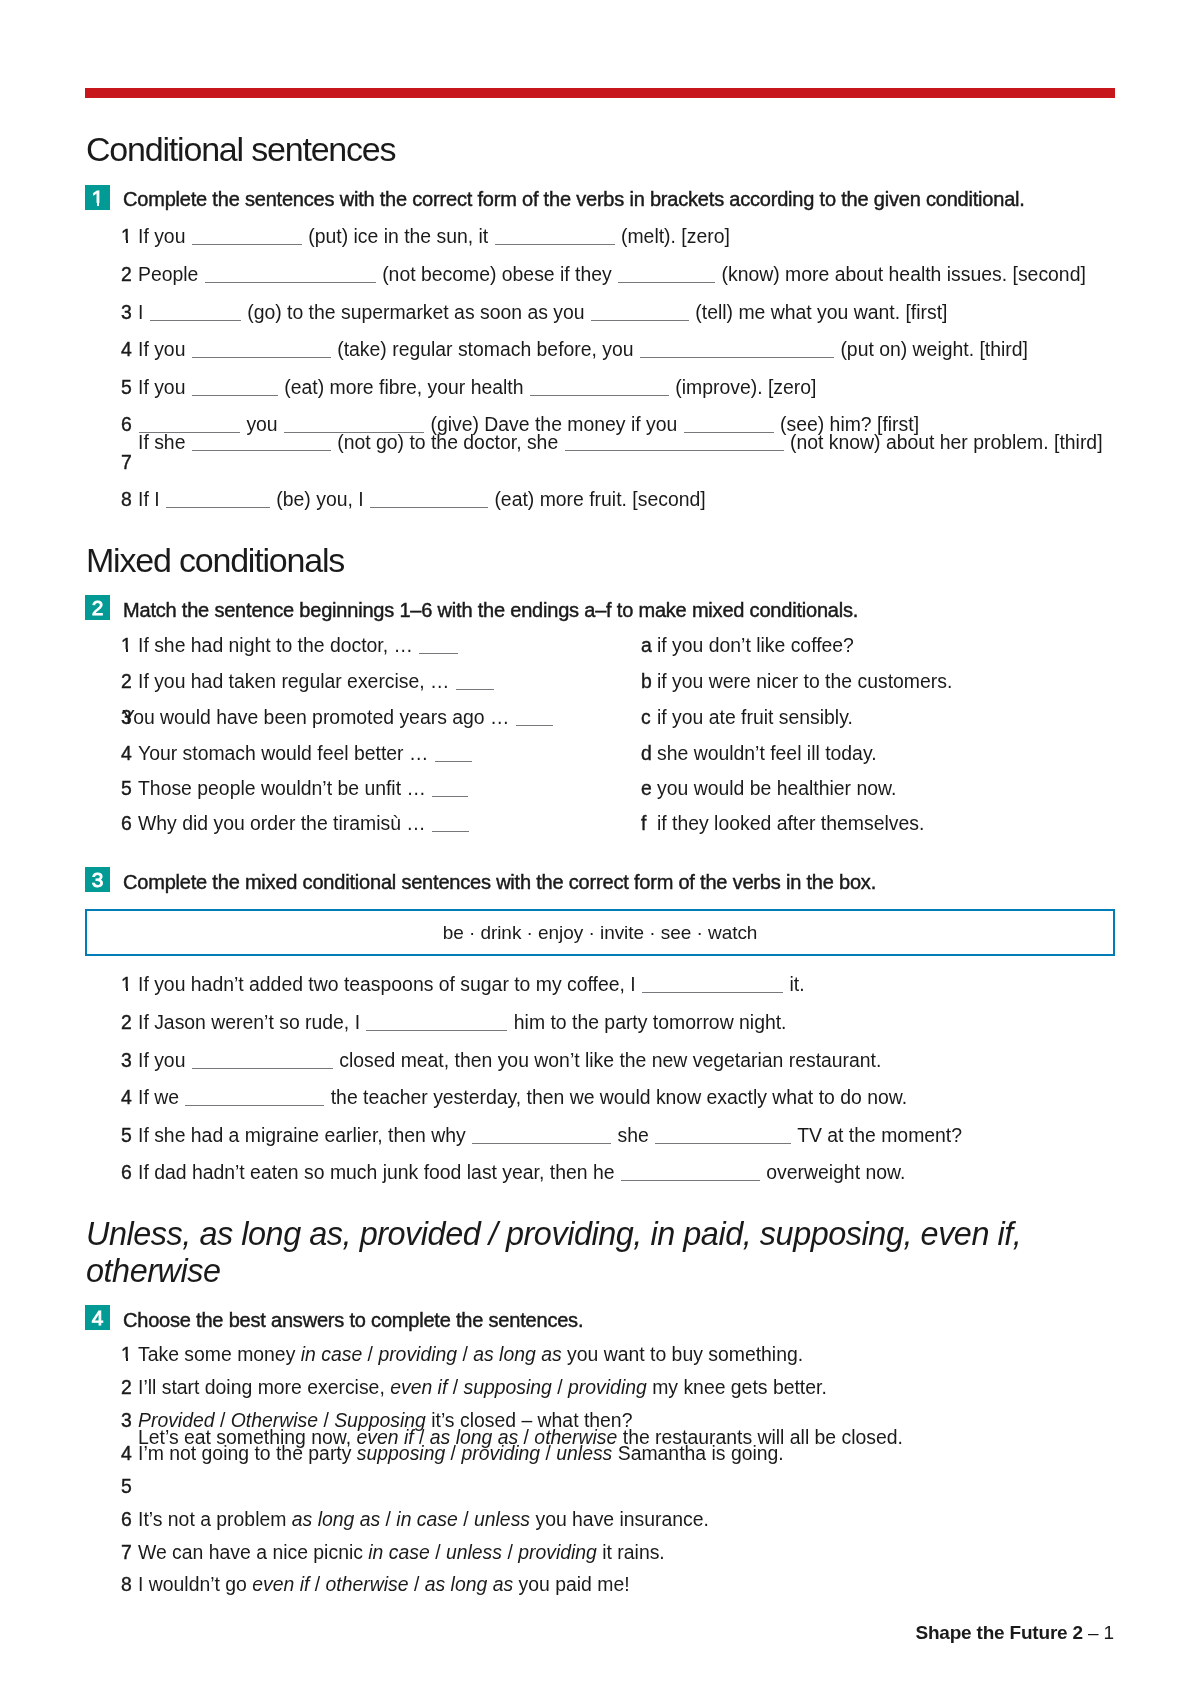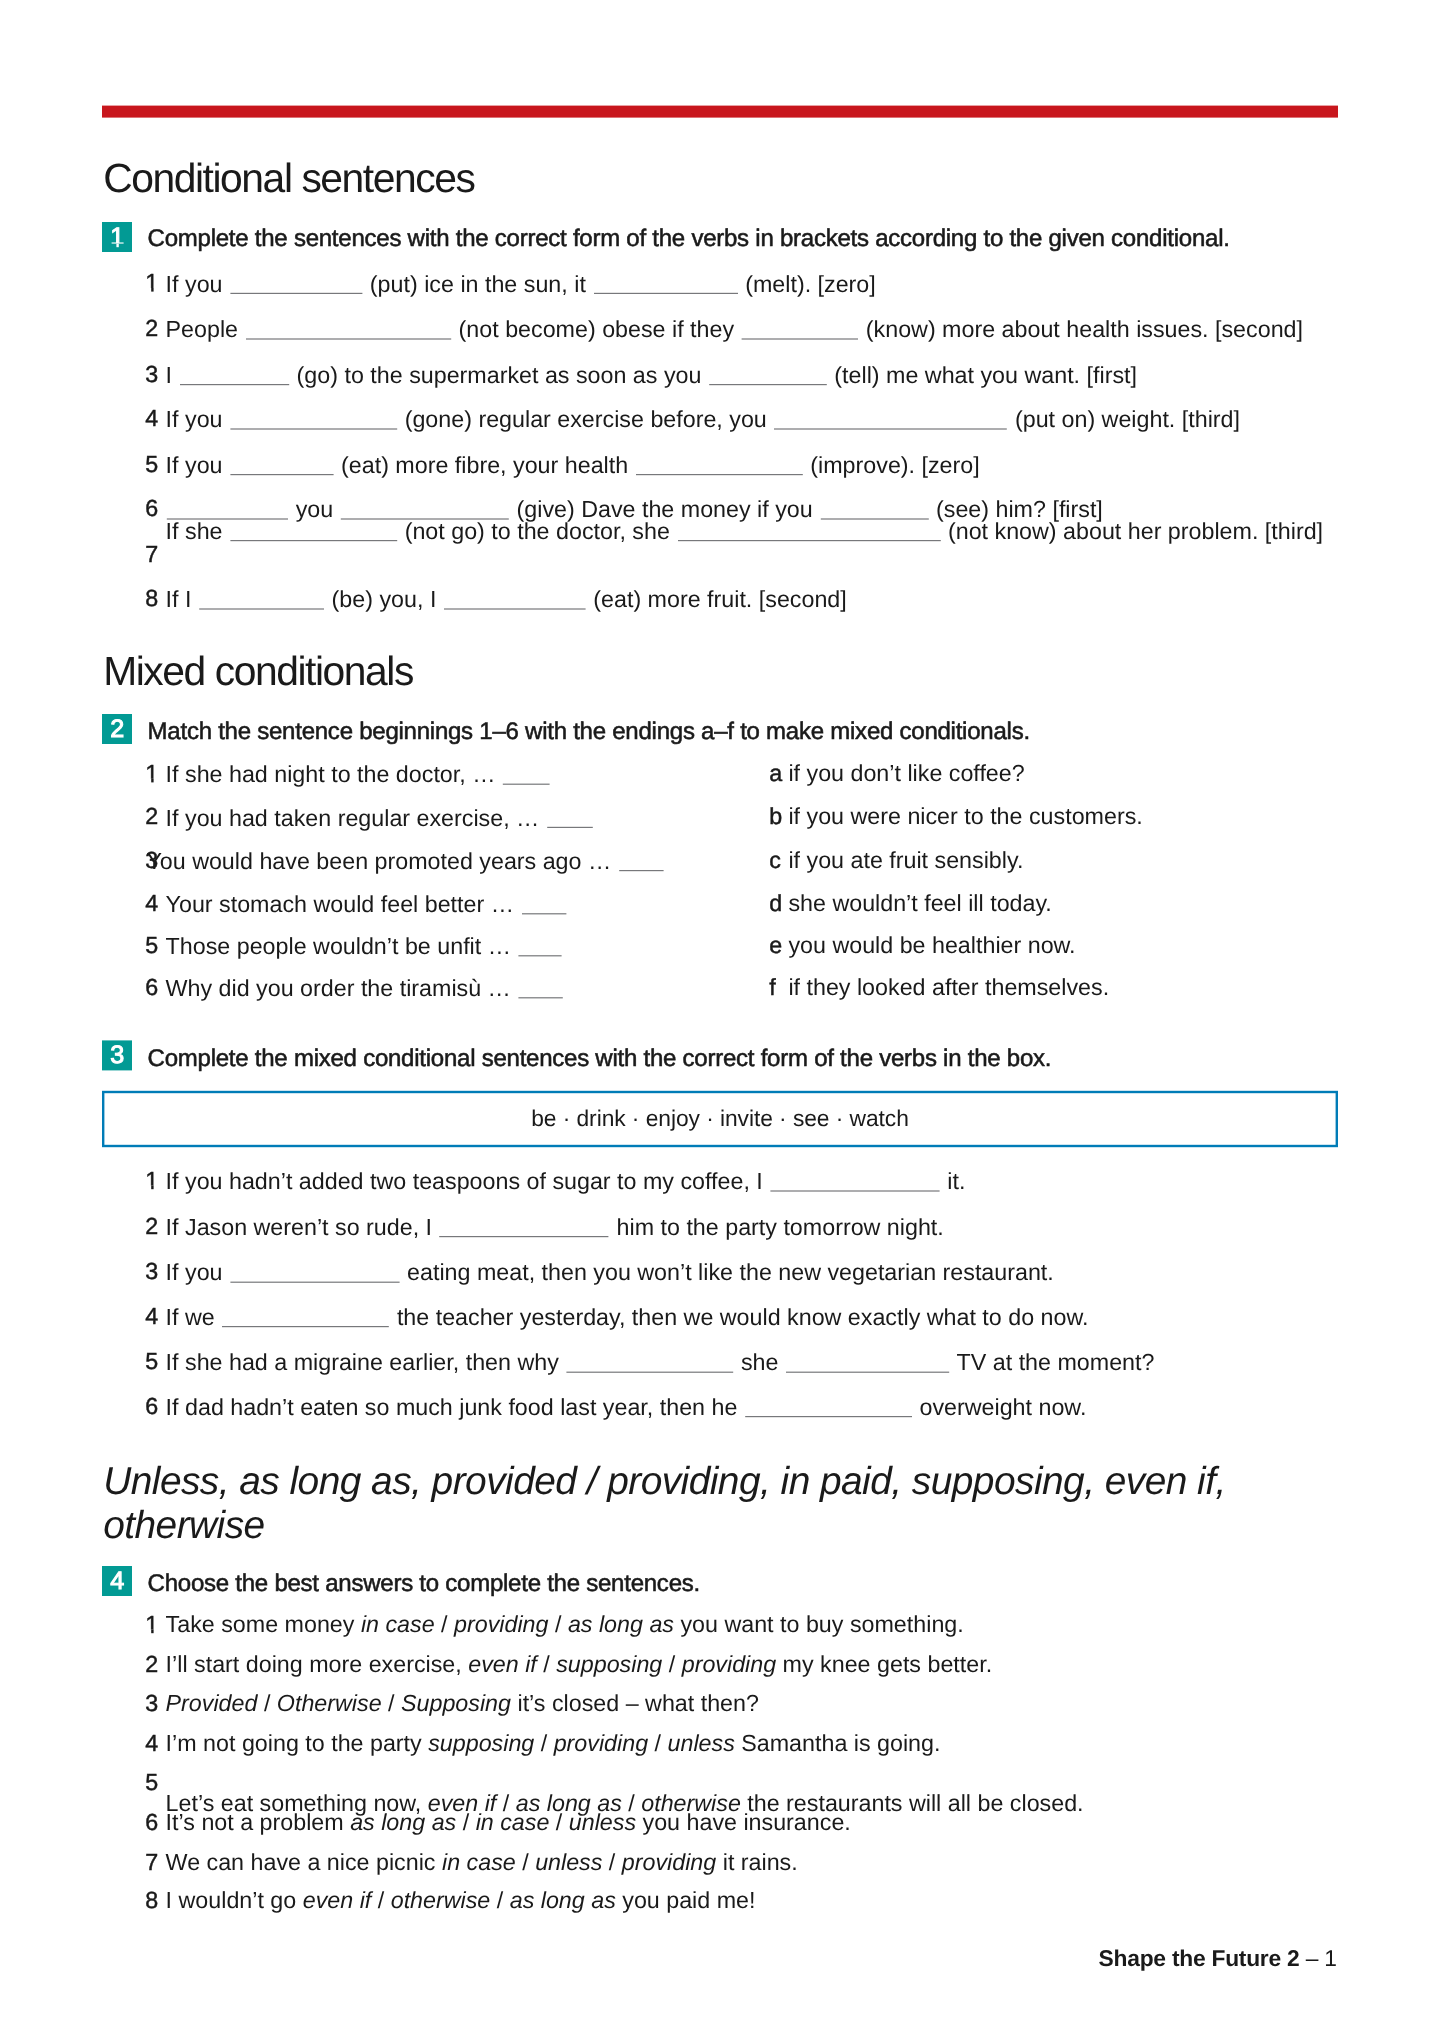--- a/index.html
+++ b/index.html
@@ -64,21 +64,21 @@
   <div>
   <div class="badge one" style="top:185px">1</div>
   <div class="instr" style="top:189px">Complete the sentences with the correct form of the verbs in brackets according to the given conditional.</div>
   <span class="num one" style="top:227.0px;left:121px">1</span>
         <div class="row" style="top:227.0px;left:138px"><span>If you </span><span class="bl-u" style="width:110px"></span><span> (put) ice in the sun, it </span><span class="bl-u" style="width:120px"></span><span> (melt). [zero]</span></div>
   <span class="num" style="top:265.0px;left:121px">2</span>
         <div class="row" style="top:265.0px;left:138px"><span>People </span><span class="bl-u" style="width:171px"></span><span> (not become) obese if they </span><span class="bl-u" style="width:97px"></span><span> (know) more about health issues. [second]</span></div>
   <span class="num" style="top:302.5px;left:121px">3</span>
         <div class="row" style="top:302.5px;left:138px"><span>I </span><span class="bl-u" style="width:91px"></span><span> (go) to the supermarket as soon as you </span><span class="bl-u" style="width:98px"></span><span> (tell) me what you want. [first]</span></div>
   <span class="num" style="top:340.0px;left:121px">4</span>
-        <div class="row" style="top:340.0px;left:138px"><span>If you </span><span class="bl-u" style="width:139px"></span><span> (gone) regular exercise before, you </span><span class="bl-u" style="width:194px"></span><span> (put on) weight. [third]</span></div>
+        <div class="row" style="top:340.0px;left:138px"><span>If you </span><span class="bl-u" style="width:139px"></span><span> (take) regular stomach before, you </span><span class="bl-u" style="width:194px"></span><span> (put on) weight. [third]</span></div>
   <span class="num" style="top:377.5px;left:121px">5</span>
         <div class="row" style="top:377.5px;left:138px"><span>If you </span><span class="bl-u" style="width:86px"></span><span> (eat) more fibre, your health </span><span class="bl-u" style="width:139px"></span><span> (improve). [zero]</span></div>
   <span class="num" style="top:415.0px;left:121px">6</span>
         <div class="row" style="top:415.0px;left:138px"><span class="bl-u" style="width:101px"></span><span> you </span><span class="bl-u" style="width:140px"></span><span> (give) Dave the money if you </span><span class="bl-u" style="width:90px"></span><span> (see) him? [first]</span></div>
   <span class="num" style="top:452.5px;left:121px">7</span>
         <div class="row" style="top:433px;left:138px"><span>If she </span><span class="bl-u" style="width:139px"></span><span> (not go) to the doctor, she </span><span class="bl-u" style="width:219px"></span><span> (not know) about her problem. [third]</span></div>
   <span class="num" style="top:490.0px;left:121px">8</span>
         <div class="row" style="top:490.0px;left:138px"><span>If I </span><span class="bl-u" style="width:104px"></span><span> (be) you, I </span><span class="bl-u" style="width:118px"></span><span> (eat) more fruit. [second]</span></div>
   </div>
   </section>
@@ -114,21 +114,21 @@
   </div>
   <div>
   <div class="badge" style="top:867px">3</div>
   <div class="instr" style="top:872px">Complete the mixed conditional sentences with the correct form of the verbs in the box.</div>
   <div class="wbox" style="top:909px;width:1030px;height:47px;line-height:43px"><span>be · drink · enjoy · invite · see · watch</span></div>
   <span class="num one" style="top:974.5px;left:121px">1</span>
         <div class="row" style="top:974.5px;left:138px"><span>If you hadn’t added two teaspoons of sugar to my coffee, I </span><span class="bl-u" style="width:141px"></span><span> it.</span></div>
   <span class="num" style="top:1012.5px;left:121px">2</span>
         <div class="row" style="top:1012.5px;left:138px"><span>If Jason weren’t so rude, I </span><span class="bl-u" style="width:141px"></span><span> him to the party tomorrow night.</span></div>
   <span class="num" style="top:1050.5px;left:121px">3</span>
-        <div class="row" style="top:1050.5px;left:138px"><span>If you </span><span class="bl-u" style="width:141px"></span><span> eating meat, then you won’t like the new vegetarian restaurant.</span></div>
+        <div class="row" style="top:1050.5px;left:138px"><span>If you </span><span class="bl-u" style="width:141px"></span><span> closed meat, then you won’t like the new vegetarian restaurant.</span></div>
   <span class="num" style="top:1088.0px;left:121px">4</span>
         <div class="row" style="top:1088.0px;left:138px"><span>If we </span><span class="bl-u" style="width:139px"></span><span> the teacher yesterday, then we would know exactly what to do now.</span></div>
   <span class="num" style="top:1125.5px;left:121px">5</span>
         <div class="row" style="top:1125.5px;left:138px"><span>If she had a migraine earlier, then why </span><span class="bl-u" style="width:139px"></span><span> she </span><span class="bl-u" style="width:136px"></span><span> TV at the moment?</span></div>
   <span class="num" style="top:1163.0px;left:121px">6</span>
         <div class="row" style="top:1163.0px;left:138px"><span>If dad hadn’t eaten so much junk food last year, then he </span><span class="bl-u" style="width:139px"></span><span> overweight now.</span></div>
   </div>
   </section>
   <section>
   <h2 class="sec-h it" style="top:1216px">Unless, as long as, provided / providing, in paid, supposing, even if, otherwise</h2>
@@ -137,21 +137,21 @@
   <div class="instr" style="top:1310px">Choose the best answers to complete the sentences.</div>
   <span class="num one" style="top:1345.0px;left:121px">1</span>
         <div class="row" style="top:1345.0px;left:138px"><span>Take some money </span><i>in case</i><span> / </span><i>providing</i><span> / </span><i>as long as</i><span> you want to buy something.</span></div>
   <span class="num" style="top:1378.0px;left:121px">2</span>
         <div class="row" style="top:1378.0px;left:138px"><span>I’ll start doing more exercise, </span><i>even if</i><span> / </span><i>supposing</i><span> / </span><i>providing</i><span> my knee gets better.</span></div>
   <span class="num" style="top:1411.0px;left:121px">3</span>
         <div class="row" style="top:1411.0px;left:138px"><i>Provided</i><span> / </span><i>Otherwise</i><span> / </span><i>Supposing</i><span> it’s closed – what then?</span></div>
   <span class="num" style="top:1444.0px;left:121px">4</span>
         <div class="row" style="top:1444.0px;left:138px"><span>I’m not going to the party </span><i>supposing</i><span> / </span><i>providing</i><span> / </span><i>unless</i><span> Samantha is going.</span></div>
   <span class="num" style="top:1477.0px;left:121px">5</span>
-        <div class="row" style="top:1494px;left:138px"><span>Let’s eat something now, </span><i>even if</i><span> / </span><i>as long as</i><span> / </span><i>otherwise</i><span> the restaurants will all be closed.</span></div>
+        <div class="row" style="top:1428px;left:138px"><span>Let’s eat something now, </span><i>even if</i><span> / </span><i>as long as</i><span> / </span><i>otherwise</i><span> the restaurants will all be closed.</span></div>
   <span class="num" style="top:1510.0px;left:121px">6</span>
         <div class="row" style="top:1510.0px;left:138px"><span>It’s not a problem </span><i>as long as</i><span> / </span><i>in case</i><span> / </span><i>unless</i><span> you have insurance.</span></div>
   <span class="num" style="top:1542.5px;left:121px">7</span>
         <div class="row" style="top:1542.5px;left:138px"><span>We can have a nice picnic </span><i>in case</i><span> / </span><i>unless</i><span> / </span><i>providing</i><span> it rains.</span></div>
   <span class="num" style="top:1575.0px;left:121px">8</span>
         <div class="row" style="top:1575.0px;left:138px"><span>I wouldn’t go </span><i>even if</i><span> / </span><i>otherwise</i><span> / </span><i>as long as</i><span> you paid me!</span></div>
   </div>
   </section>
   <div class="ft-r" style="top:1623px;right:86px"><b>Shape the Future 2</b><span> – 1</span></div>
 </div>

